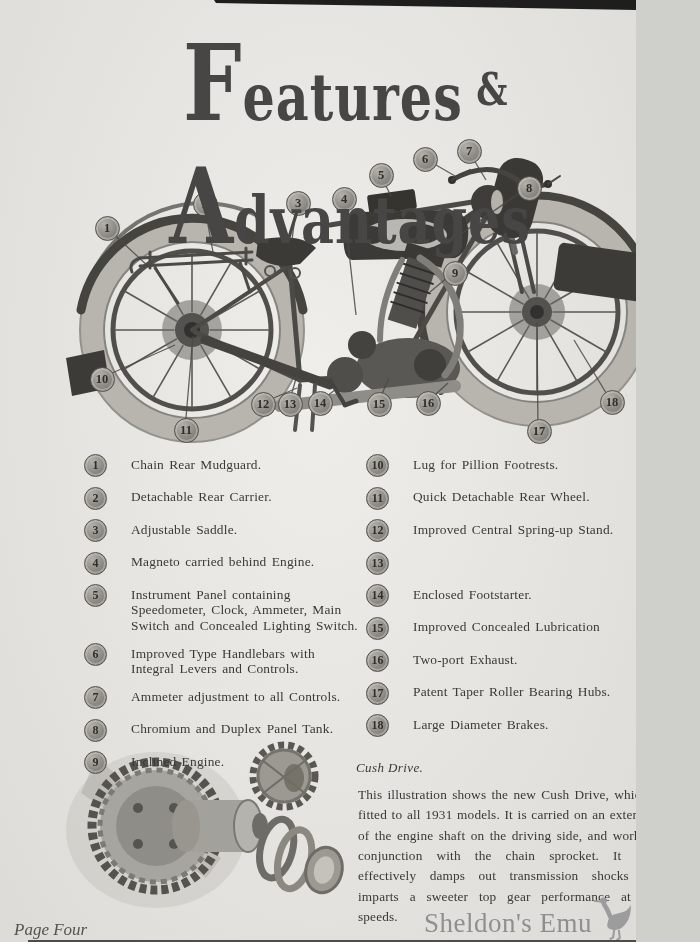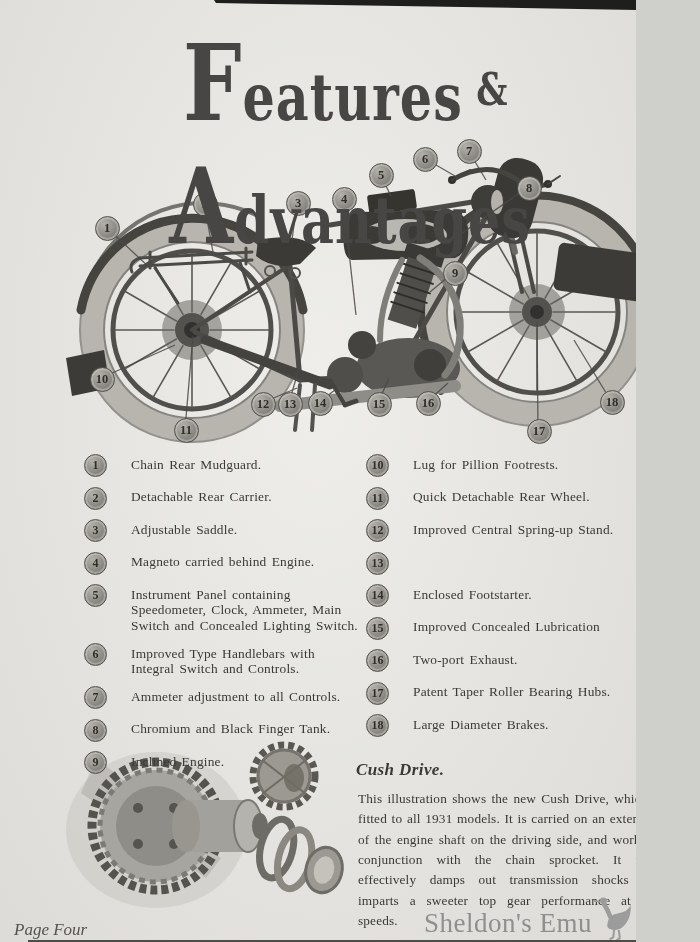--- a/index.html
+++ b/index.html
@@ -32,21 +32,21 @@
   .col-right{left:366px;width:298px;}
   .feat{display:flex;align-items:flex-start;margin-bottom:9.5px;}
   .num-badge{flex:0 0 auto;width:21px;height:21px;border-radius:50%;margin-right:24px;
       background:radial-gradient(circle at 35% 30%, #b3b1aa, #87857f 62%, #6f6d67);
       border:1px solid #55534e;box-shadow:inset 0 0 0 2px rgba(232,230,224,.35);
       color:var(--badge-ink,#2f2e2b);font-weight:700;font-size:12px;line-height:20px;text-align:center;}
   .feat-text{font-size:13.4px;line-height:1.17;letter-spacing:.2px;word-spacing:1.6px;padding-top:2.5px;}
   
   .cush-illus{position:absolute;left:56px;top:738px;width:292px;height:182px;z-index:2;}
   .cush-text{position:absolute;left:356px;top:760px;width:308px;z-index:3;}
-  .cush-heading{font-style:italic;font-weight:700;font-size:17px;letter-spacing:.4px;margin:0 0 9px 0;}
+  .cush-heading{font-style:italic;font-weight:400;font-size:13px;letter-spacing:.4px;margin:0 0 9px 0;}
   .cush-body{font-size:13.3px;line-height:1.53;text-align:justify;letter-spacing:.15px;word-spacing:1px;margin:2px;}
   
   .page-num{position:absolute;left:14px;top:920px;font-style:italic;font-size:17px;color:#54534e;z-index:3;}
   .watermark{position:absolute;right:44px;top:908px;font-size:27px;color:var(--watermark,#8f8f8f);
       letter-spacing:.5px;z-index:5;}
   .emu{position:absolute;right:4px;top:894px;width:40px;height:48px;z-index:5;}
 </style>
 </head>
 <body>
 
@@ -248,29 +248,29 @@
       <div class="feat">
         <span class="num-badge">4</span>
         <span class="feat-text">Magneto carried behind Engine.</span>
       </div>
       <div class="feat">
         <span class="num-badge">5</span>
         <span class="feat-text">Instrument Panel containing Speedometer, Clock, Ammeter, Main Switch and Concealed Lighting Switch.</span>
       </div>
       <div class="feat">
         <span class="num-badge">6</span>
-        <span class="feat-text">Improved Type Handlebars with Integral Switch and Controls.</span>
+        <span class="feat-text">Improved Type Handlebars with Integral Levers and Controls.</span>
       </div>
       <div class="feat">
         <span class="num-badge">7</span>
         <span class="feat-text">Ammeter adjustment to all Controls.</span>
       </div>
       <div class="feat">
         <span class="num-badge">8</span>
-        <span class="feat-text">Chromium and Black Finger Tank.</span>
+        <span class="feat-text">Chromium and Duplex Panel Tank.</span>
       </div>
       <div class="feat">
         <span class="num-badge">9</span>
         <span class="feat-text">Inclined Engine.</span>
       </div>
     </div>
   <div class="col col-right">
       <div class="feat">
         <span class="num-badge">10</span>
         <span class="feat-text">Lug for Pillion Footrests.</span>

